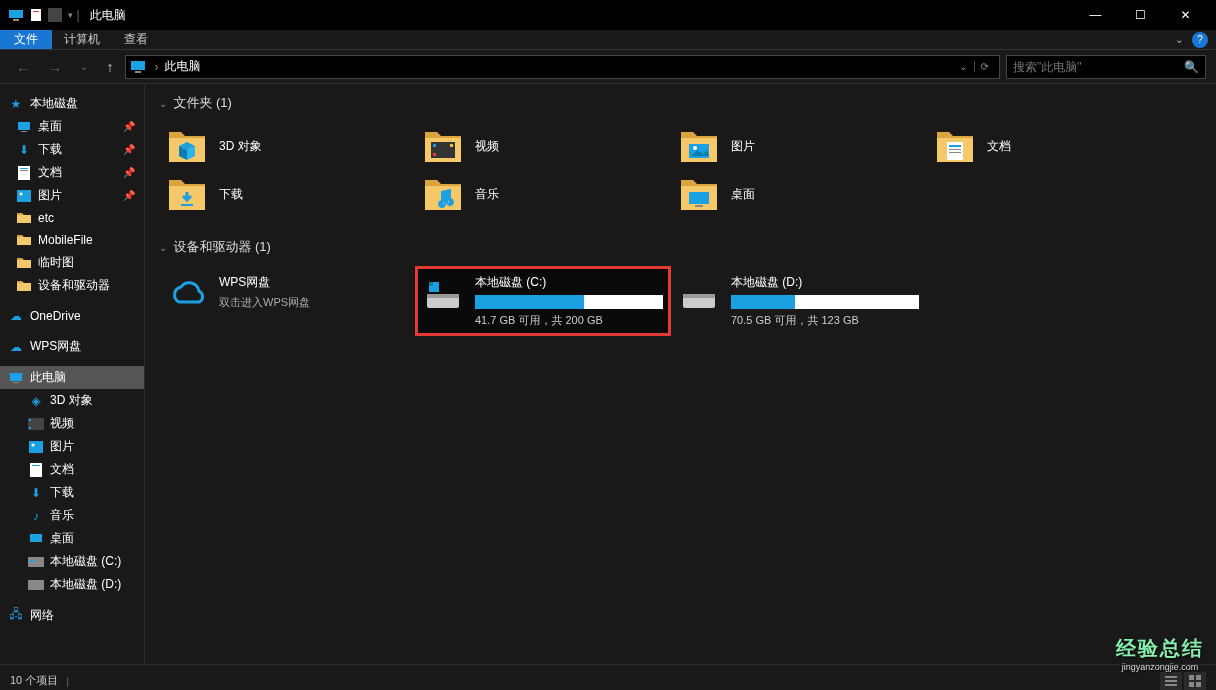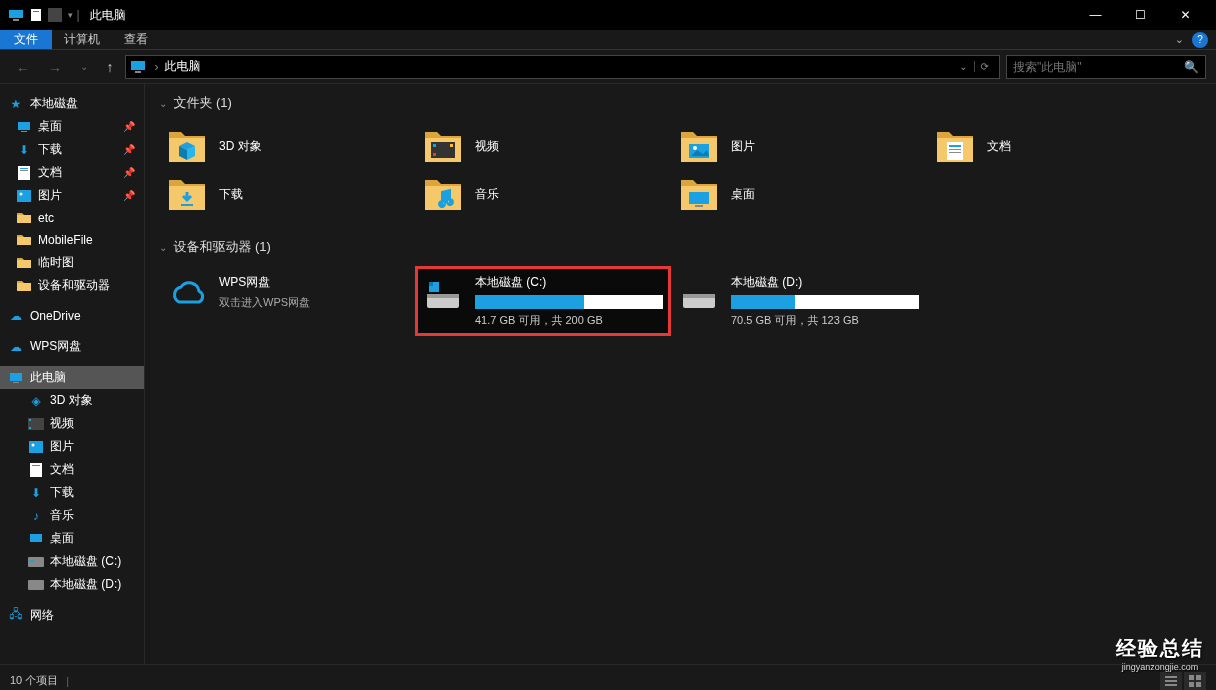--- a/index.html
+++ b/index.html
@@ -66,21 +66,21 @@
 .drive-status { font-size: 11px; color: #ccc; }
 
 
 .statusbar { height: 32px; background: #191919; border-top: 1px solid #2a2a2a; display: flex; align-items: center; padding: 0 10px; color: #ccc; font-size: 11px; }
 .status-sep { margin: 0 8px; color: #666; }
 .status-right { margin-left: auto; display: flex; gap: 2px; }
 .view-btn { width: 22px; height: 18px; background: #2a2a2a; display: flex; align-items: center; justify-content: center; }
 
 
 .watermark { position: absolute; bottom: 18px; right: 12px; text-align: center; pointer-events: none; }
-.wm-main { font-size: 20px; font-weight: bold; color: #ffffff; text-shadow: 1px 1px 2px #000; letter-spacing: 2px; }
+.wm-main { font-size: 20px; font-weight: bold; color: #86efac; text-shadow: 1px 1px 2px #000; letter-spacing: 2px; }
 .wm-sub { font-size: 9px; color: #ddd; text-shadow: 1px 1px 1px #000; }
 
 
 .folder-svg-back { fill: #dca53a; }
 .folder-svg-front { fill: #f5c869; }
 
 
 .sidebar::-webkit-scrollbar { width: 10px; }
 .sidebar::-webkit-scrollbar-track { background: #191919; }
 .sidebar::-webkit-scrollbar-thumb { background: #444; }

